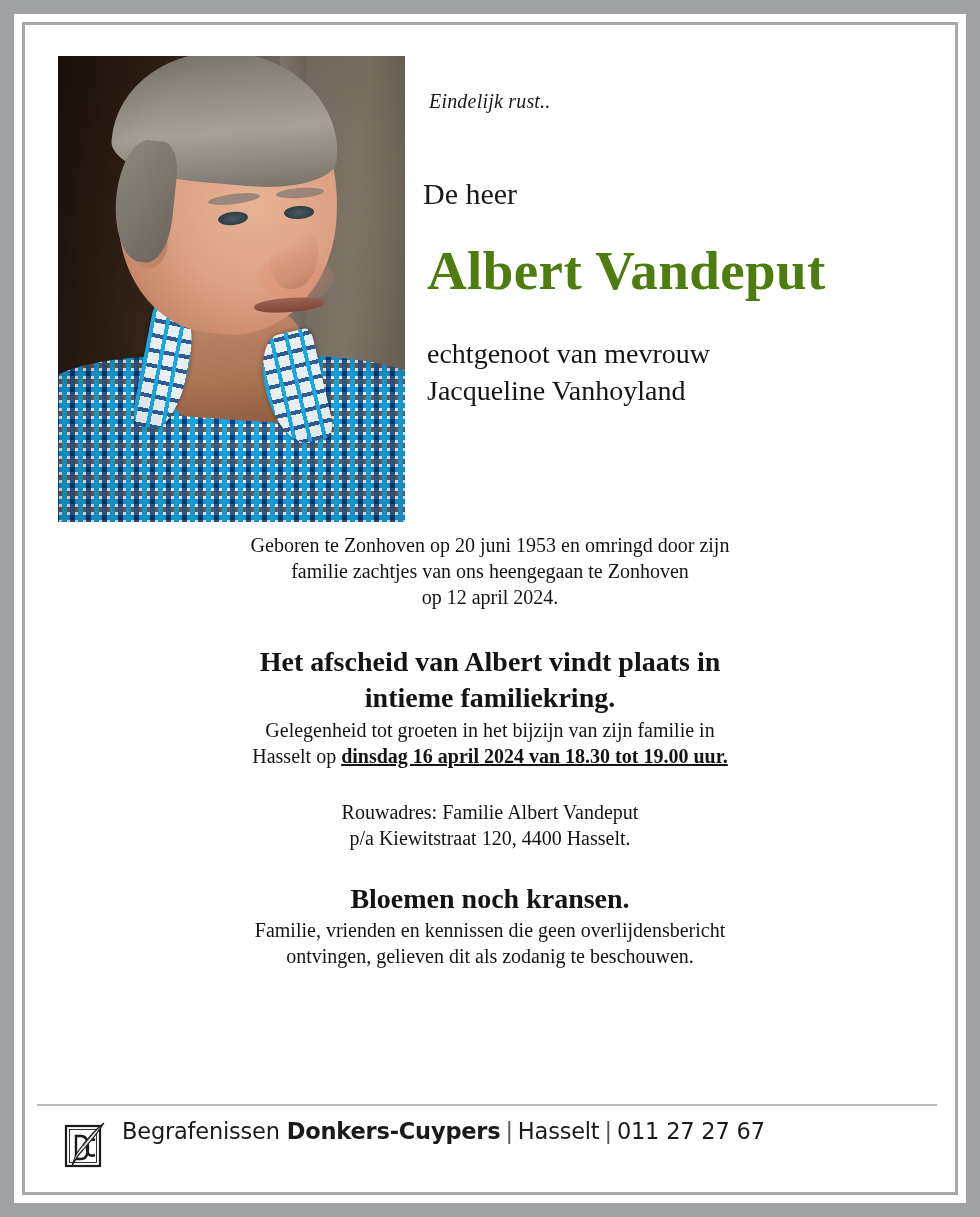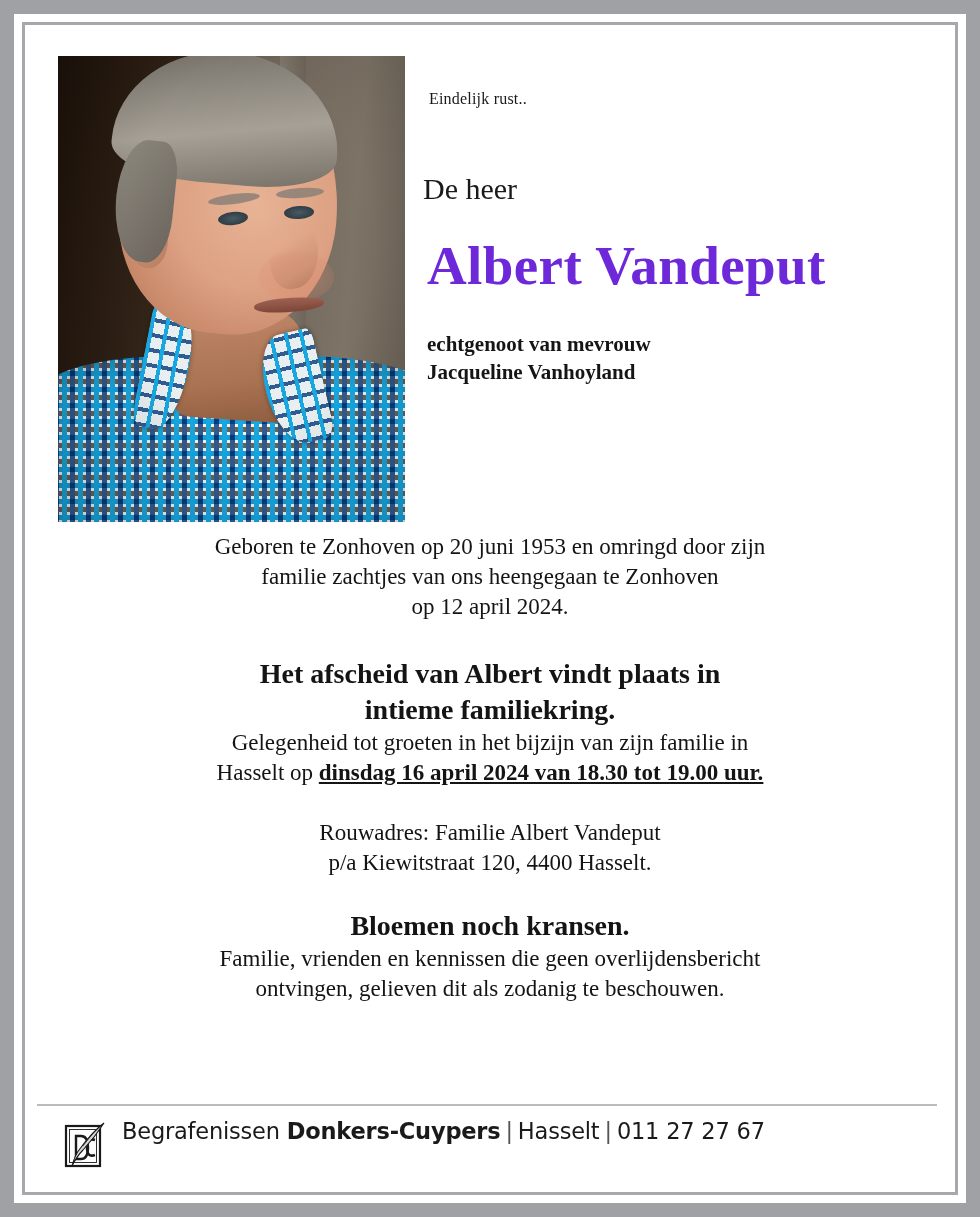--- a/index.html
+++ b/index.html
@@ -195,56 +195,57 @@
     background: radial-gradient(ellipse at 55% 40%, rgba(0,0,0,0) 46%, rgba(0,0,0,0.20) 100%);
   }
 
   
   .head-col {
     position: absolute;
     left: 398px; top: 31px;
     width: 500px;
   }
   .quote {
-    font-size: 16px;
+    font-style: italic;
+    font-size: 20px;
     color: #1a1a1a;
     margin: 34px 0 0 6px;
     letter-spacing: 0.2px;
   }
   .de-heer {
     font-size: 30px;
     color: #1a1a1a;
     margin: 64px 0 0 0;
   }
   .name {
     font-size: 55px;
     font-weight: bold;
-    color: #6d28d9;
+    color: #4d7c0f;
     margin: 28px 0 0 4px;
     letter-spacing: 0.4px;
     white-space: nowrap;
   }
   .spouse {
-    font-size: 21px;
-    font-weight: bold;
+    font-size: 28px;
+    font-weight: normal;
     color: #151515;
     margin: 34px 0 0 4px;
     line-height: 1.32;
   }
 
   
   .body-text {
     position: absolute;
     left: 10px; top: 507px;
     width: 910px;
     text-align: center;
     color: #141414;
   }
   .para {
-    font-size: 23px;
+    font-size: 20px;
     line-height: 1.30;
     margin: 0;
   }
   .gap-1 { height: 34px; }
   .gap-2 { height: 30px; }
   .gap-3 { height: 30px; }
   .bold { font-weight: bold; text-decoration: underline; }
   .para-bold {
     font-size: 28px;
     line-height: 1.30;

